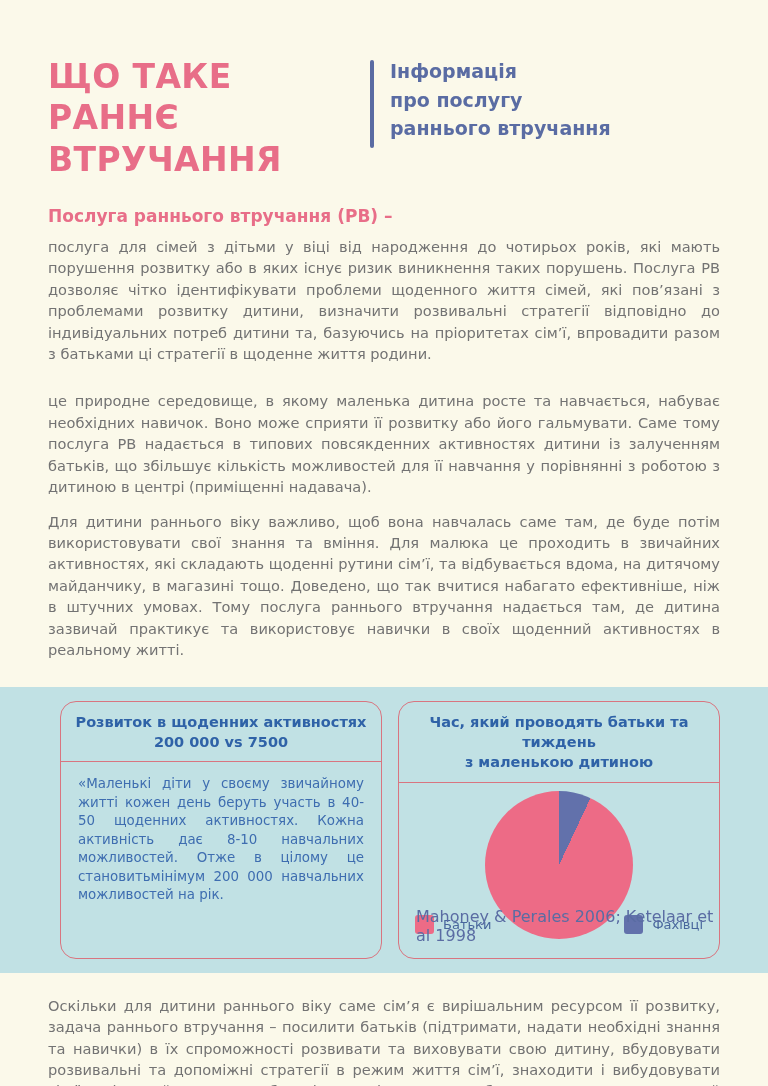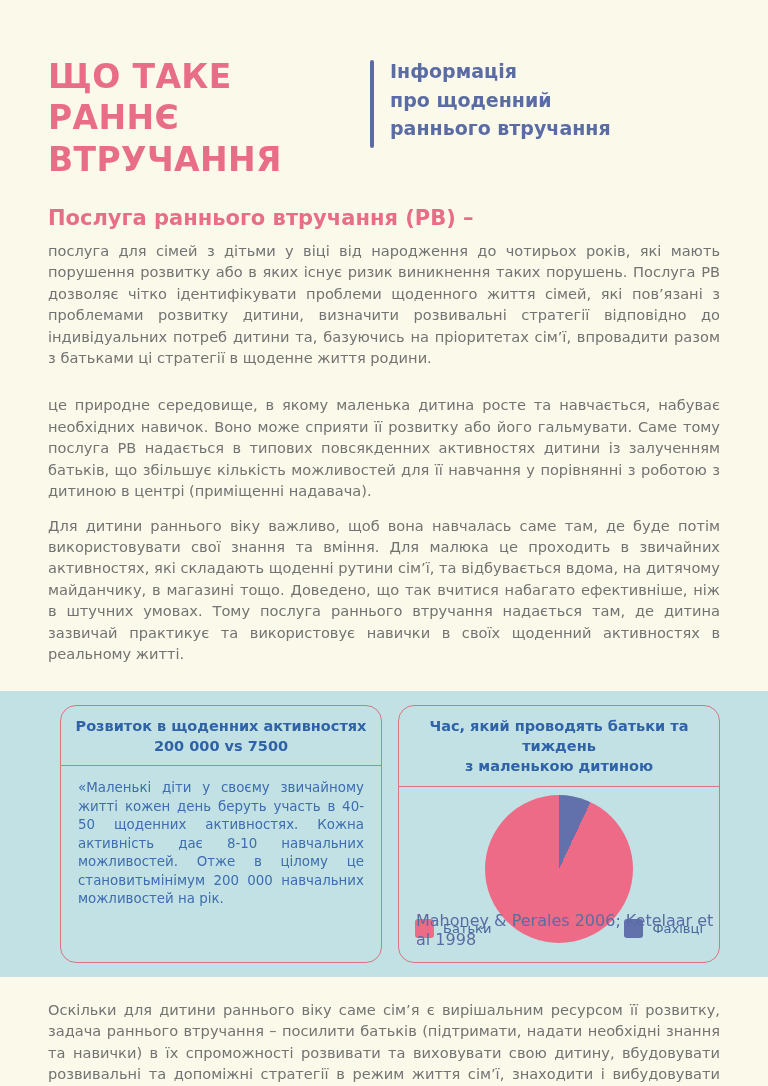--- a/index.html
+++ b/index.html
@@ -17,21 +17,21 @@
     font-size:33px;font-weight:800;color:#E86E88;line-height:1.25;
     letter-spacing:.4px;margin:0;width:322px;
   }
   .header-divider{width:4px;height:88px;background:#5A6CA3;border-radius:2px;margin:4px 16px 0 0;}
   .header-subtitle{
     font-size:19px;font-weight:bold;color:#5A6CA3;line-height:1.5;padding-top:1px;
   }
 
   
   .section{margin-top:26px;}
-  .section-heading{font-size:21px;font-weight:bold;color:#E86E88;margin:12px 0 10px 0;}
+  .section-heading{font-size:17px;font-weight:bold;color:#E86E88;margin:12px 0 10px 0;}
   .body-text{font-size:14.6px;line-height:1.47;margin:0;text-align:justify;color:#737373;}
   .body-text + .body-text{margin-top:13px;}
 
   
   .band{margin-top:26px;background:#C1E1E4;padding:14px 48px;}
   .band-inner{display:flex;gap:16px;padding-left:12px;}
   .info-box{
     flex:1;height:258px;border:1.5px solid #D97580;border-radius:16px;
     box-sizing:border-box;background:#C1E1E4;display:flex;flex-direction:column;
   }
@@ -62,21 +62,21 @@
 </head>
 <body>
 
 <div class="page">
 
   <header class="header">
     <h1 class="page-title pre">ЩО ТАКЕ РАННЄ
 ВТРУЧАННЯ</h1>
     <div class="header-divider"></div>
     <div class="header-subtitle pre">Інформація
-про щоденний
+про послугу
 раннього втручання</div>
   </header>
 
   <section class="section content">
     <h2 class="section-heading">Послуга раннього втручання (РВ) –</h2>
     <p class="body-text">послуга для сімей з дітьми у віці від народження до чотирьох років, які мають порушення розвитку або в яких існує ризик виникнення таких порушень. Послуга РВ дозволяє чітко ідентифікувати проблеми щоденного життя сімей, які  пов’язані з проблемами розвитку дитини, визначити розвивальні стратегії відповідно до індивідуальних потреб дитини та, базуючись на пріоритетах сім’ї, впровадити разом з батьками  ці стратегії в щоденне життя родини.</p>
   </section>
 
   <section class="section content">
     <p class="body-text">це природне середовище, в якому маленька дитина росте та навчається, набуває необхідних навичок. Воно може сприяти її розвитку або його гальмувати. Саме тому послуга РВ надається в типових повсякденних активностях дитини із залученням батьків, що  збільшує кількість можливостей для її навчання у порівнянні з роботою з дитиною в центрі (приміщенні надавача).</p>

